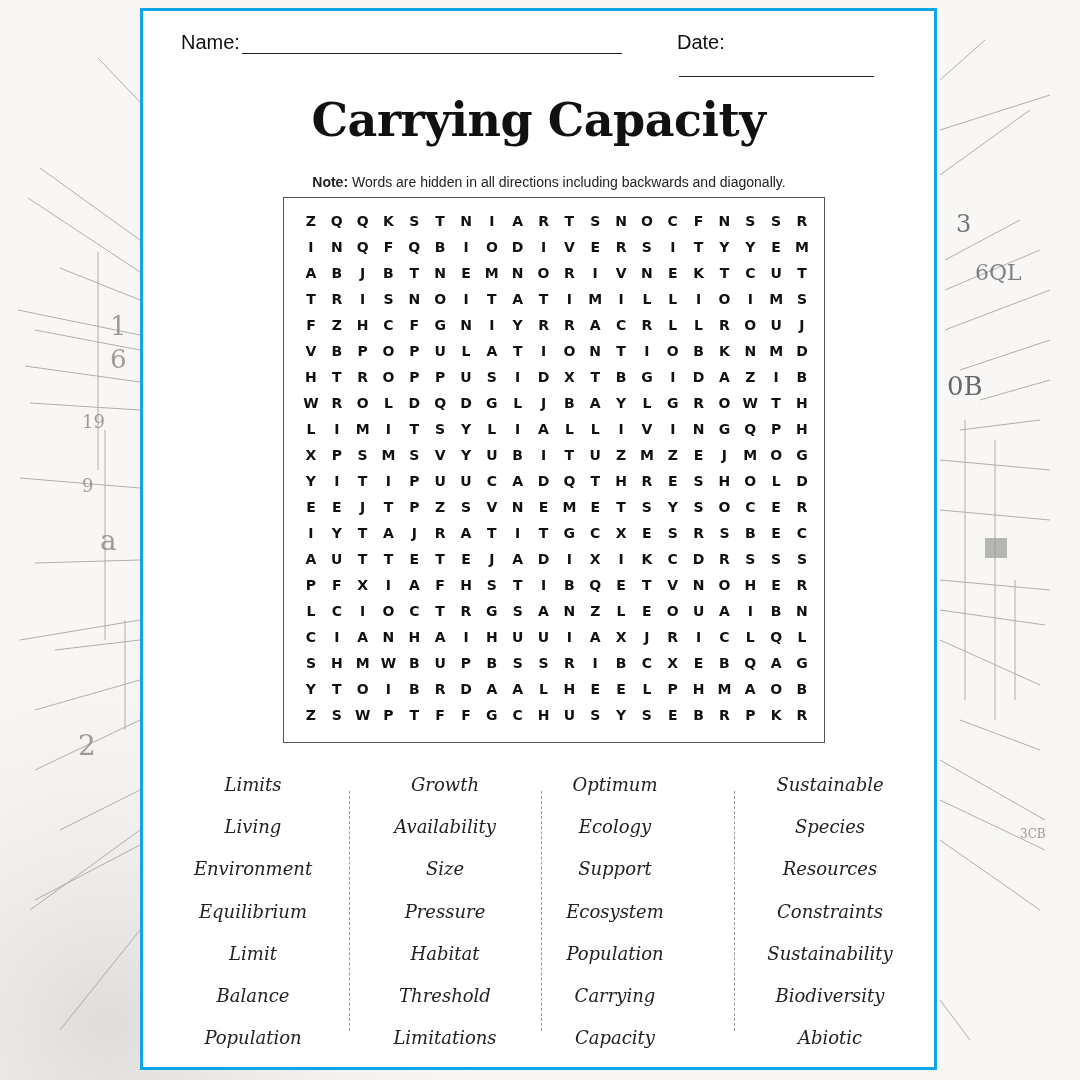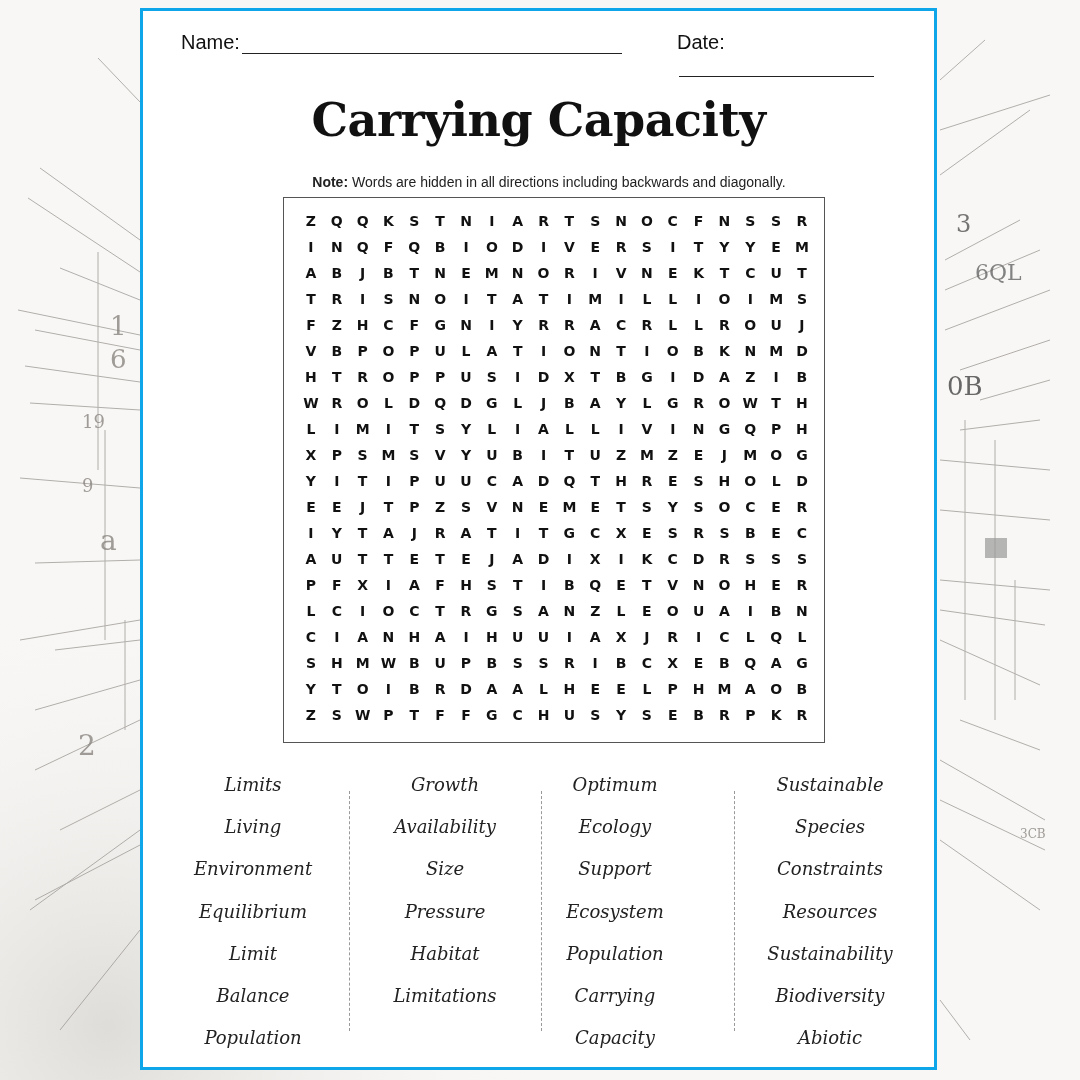--- a/index.html
+++ b/index.html
@@ -565,36 +565,37 @@
         <div class="w">Balance</div>
         <div class="w">Population</div>
       </div>
       <div class="divider" style="left: 192px;"></div>
       <div class="col" style="left: 192px;">
         <div class="w">Growth</div>
         <div class="w">Availability</div>
         <div class="w">Size</div>
         <div class="w">Pressure</div>
         <div class="w">Habitat</div>
+        <div class="w">Threshold</div>
         <div class="w">Limitations</div>
       </div>
       <div class="divider" style="left: 384px;"></div>
       <div class="col" style="left: 362px;">
         <div class="w">Optimum</div>
         <div class="w">Ecology</div>
         <div class="w">Support</div>
         <div class="w">Ecosystem</div>
         <div class="w">Population</div>
         <div class="w">Carrying</div>
         <div class="w">Capacity</div>
       </div>
       <div class="divider" style="left: 577px;"></div>
       <div class="col" style="left: 577px;">
         <div class="w">Sustainable</div>
         <div class="w">Species</div>
+        <div class="w">Resources</div>
         <div class="w">Constraints</div>
-        <div class="w">Resources</div>
         <div class="w">Sustainability</div>
         <div class="w">Biodiversity</div>
         <div class="w">Abiotic</div>
       </div>
     </div>
 </div>
 
 </body></html>

